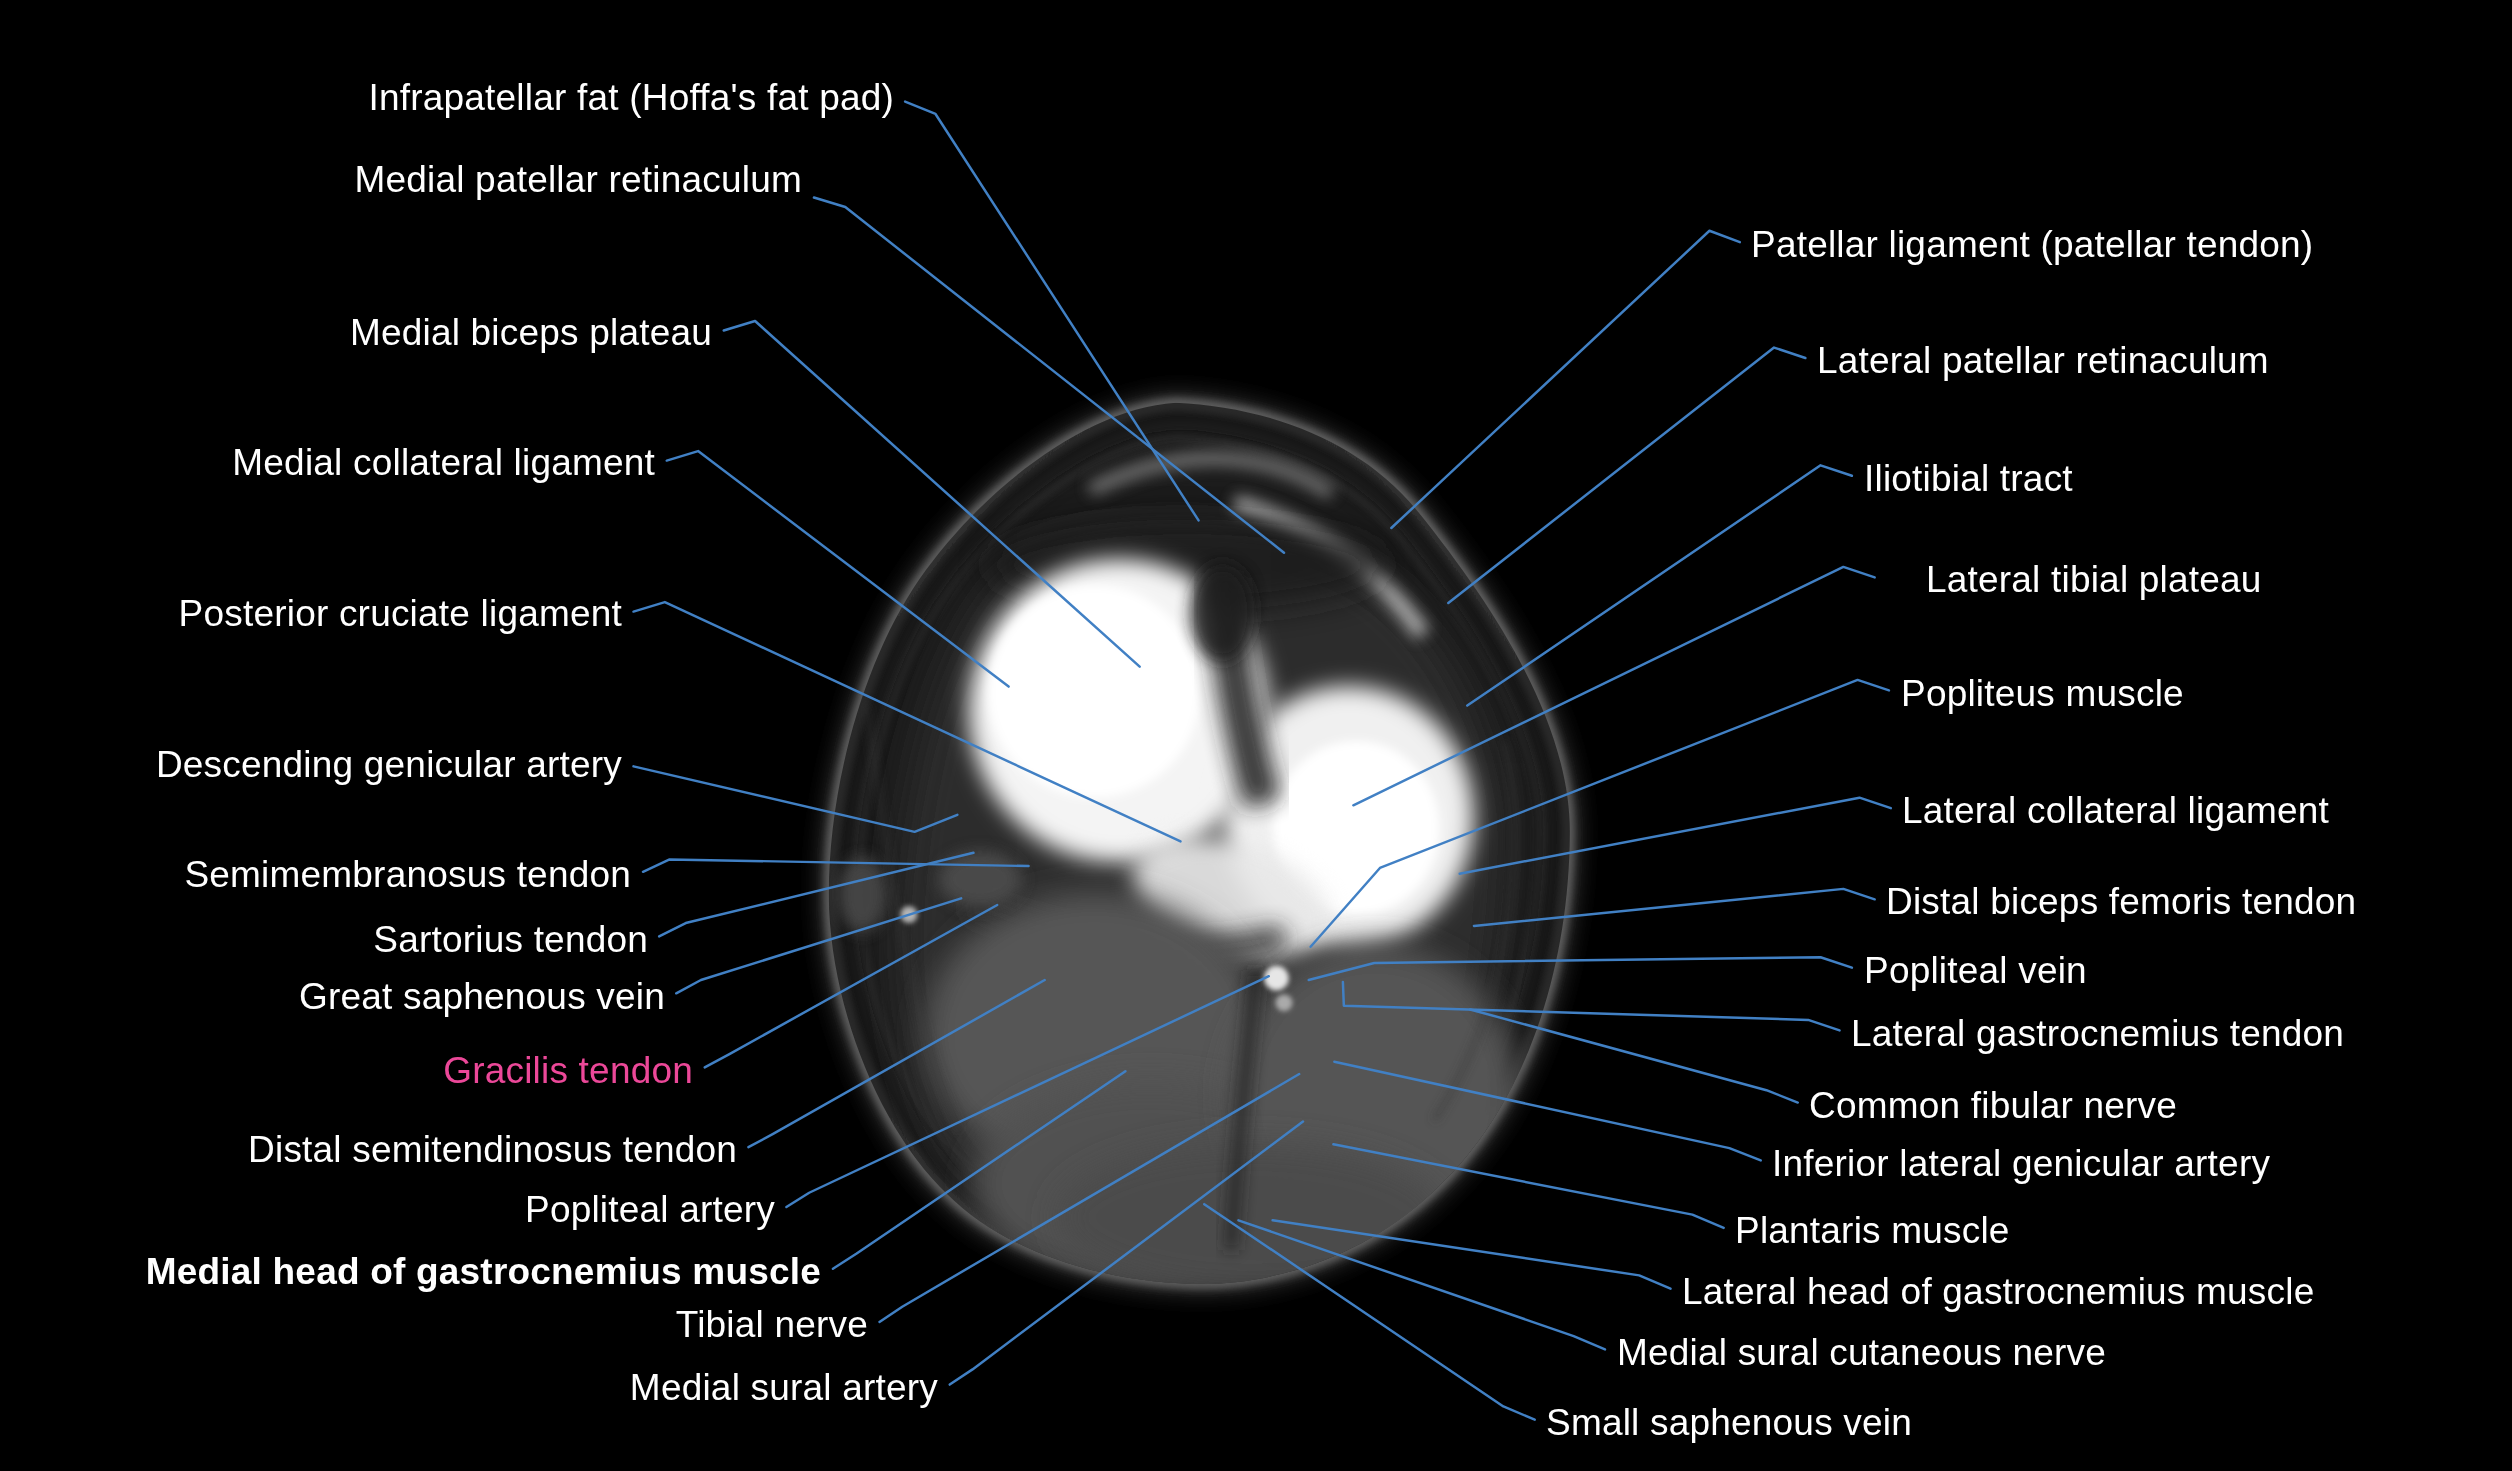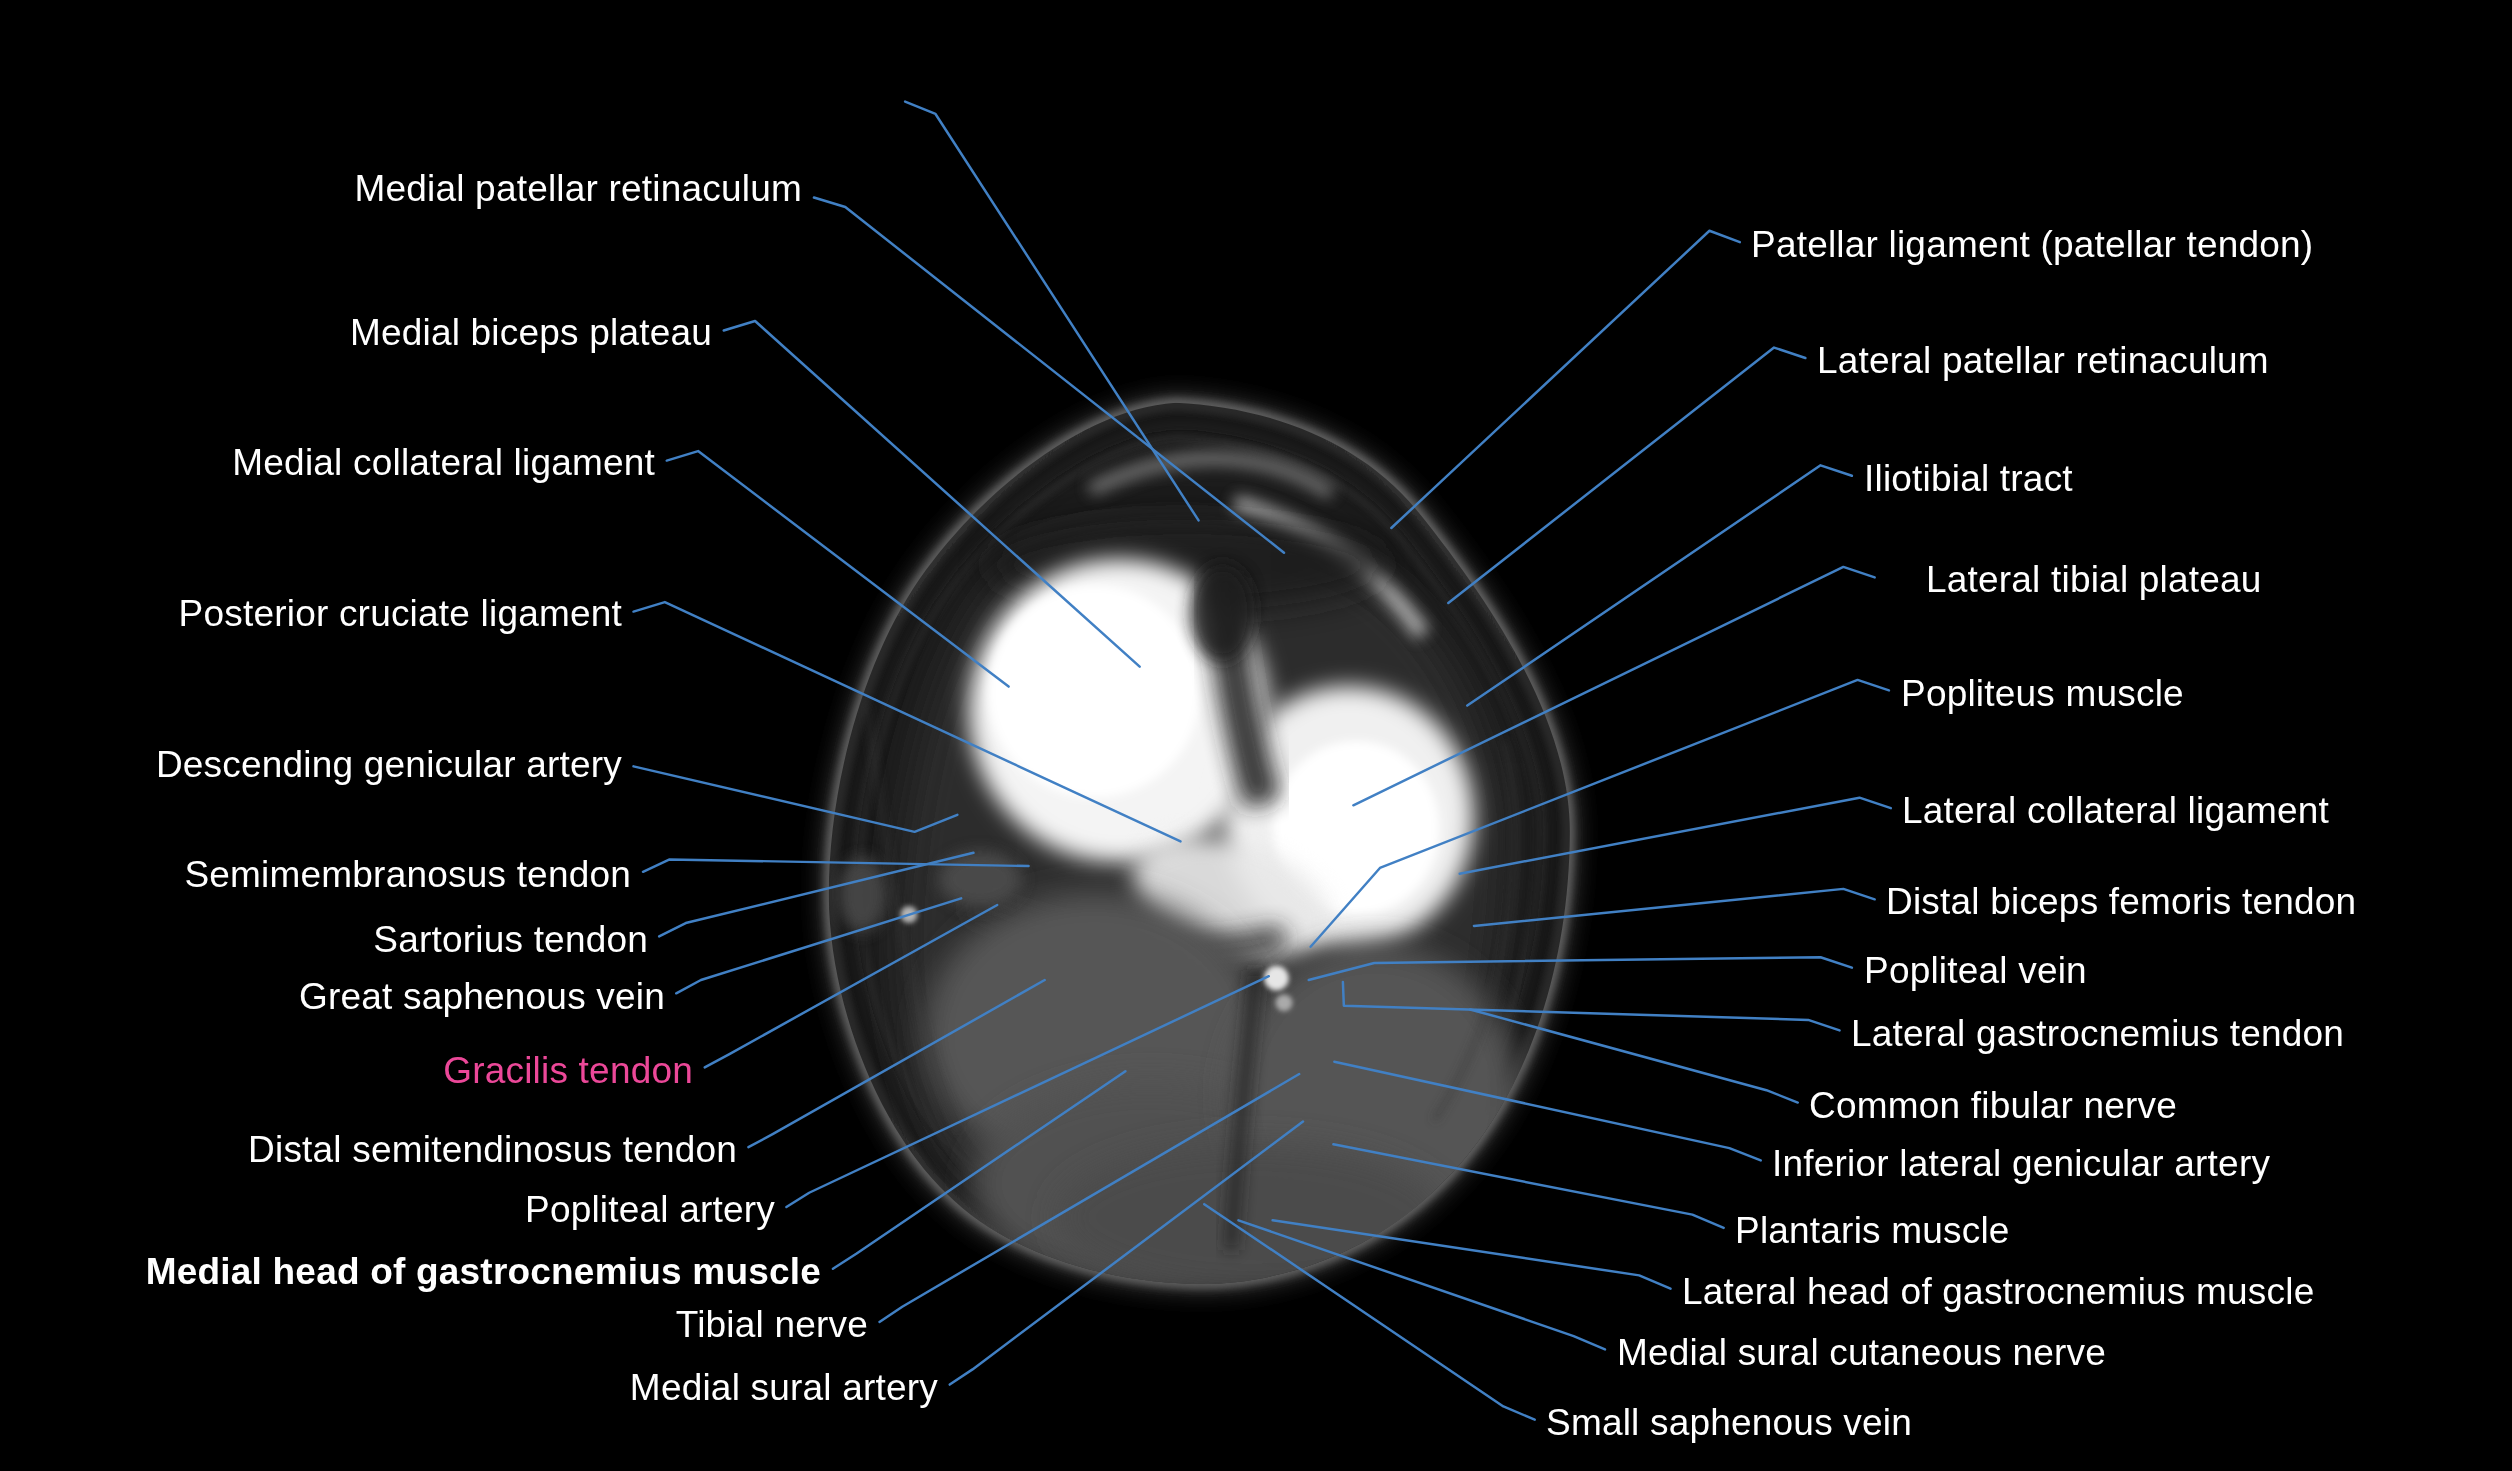--- a/index.html
+++ b/index.html
@@ -139,21 +139,22 @@
         <polyline points="1893,1161 1860,1148 1548,1063" fill="none" stroke="#4180c4" stroke-width="2.6" stroke-linejoin="round" stroke-linecap="round"></polyline>
         <polyline points="1854,1222 1821,1209 1405,1118" fill="none" stroke="#4180c4" stroke-width="2.6" stroke-linejoin="round" stroke-linecap="round"></polyline>
         <polyline points="1815,1293 1782,1279 1404,1205" fill="none" stroke="#4180c4" stroke-width="2.6" stroke-linejoin="round" stroke-linecap="round"></polyline>
         <polyline points="1759,1357 1726,1343 1340,1285" fill="none" stroke="#4180c4" stroke-width="2.6" stroke-linejoin="round" stroke-linecap="round"></polyline>
         <polyline points="1690,1421 1657,1407 1304,1285" fill="none" stroke="#4180c4" stroke-width="2.6" stroke-linejoin="round" stroke-linecap="round"></polyline>
         <polyline points="1616,1495 1583,1481 1268,1268" fill="none" stroke="#4180c4" stroke-width="2.6" stroke-linejoin="round" stroke-linecap="round"></polyline>
       </g>
   </svg>
 
   <div id="labels-layer">
-      <div class="anatomy-label side-left" style="top: 167px; right: 1710px; color: rgb(255, 255, 255); font-size: 37px;">Medial patellar retinaculum</div>
+      <div class="anatomy-label side-left" style="top: 76px; right: 1618px; color: rgb(255, 255, 255); font-size: 37px;">Infrapatellar fat (Hoffa's fat pad)</div>
+      <div class="anatomy-label side-left" style="top: 158px; right: 1710px; color: rgb(255, 255, 255); font-size: 37px;">Medial patellar retinaculum</div>
       <div class="anatomy-label side-left" style="top: 311px; right: 1800px; color: rgb(255, 255, 255); font-size: 37px;">Medial biceps plateau</div>
       <div class="anatomy-label side-left" style="top: 441px; right: 1857px; color: rgb(255, 255, 255); font-size: 37px;">Medial collateral ligament</div>
       <div class="anatomy-label side-left" style="top: 592px; right: 1890px; color: rgb(255, 255, 255); font-size: 37px;">Posterior cruciate ligament</div>
       <div class="anatomy-label side-left" style="top: 743px; right: 1890px; color: rgb(255, 255, 255); font-size: 37px;">Descending genicular artery</div>
       <div class="anatomy-label side-left" style="top: 853px; right: 1881px; color: rgb(255, 255, 255); font-size: 37px;">Semimembranosus tendon</div>
       <div class="anatomy-label side-left" style="top: 918px; right: 1864px; color: rgb(255, 255, 255); font-size: 37px;">Sartorius tendon</div>
       <div class="anatomy-label side-left" style="top: 975px; right: 1847px; color: rgb(255, 255, 255); font-size: 37px;">Great saphenous vein</div>
       <div class="anatomy-label side-left" style="top: 1049px; right: 1819px; color: #ec4899; font-size: 37px; margin-left: 24px;">Gracilis tendon</div>
       <div class="anatomy-label side-left" style="top: 1128px; right: 1775px; color: rgb(255, 255, 255); font-size: 37px;">Distal semitendinosus tendon</div>
       <div class="anatomy-label side-left" style="top: 1188px; right: 1737px; color: rgb(255, 255, 255); font-size: 37px;">Popliteal artery</div>

